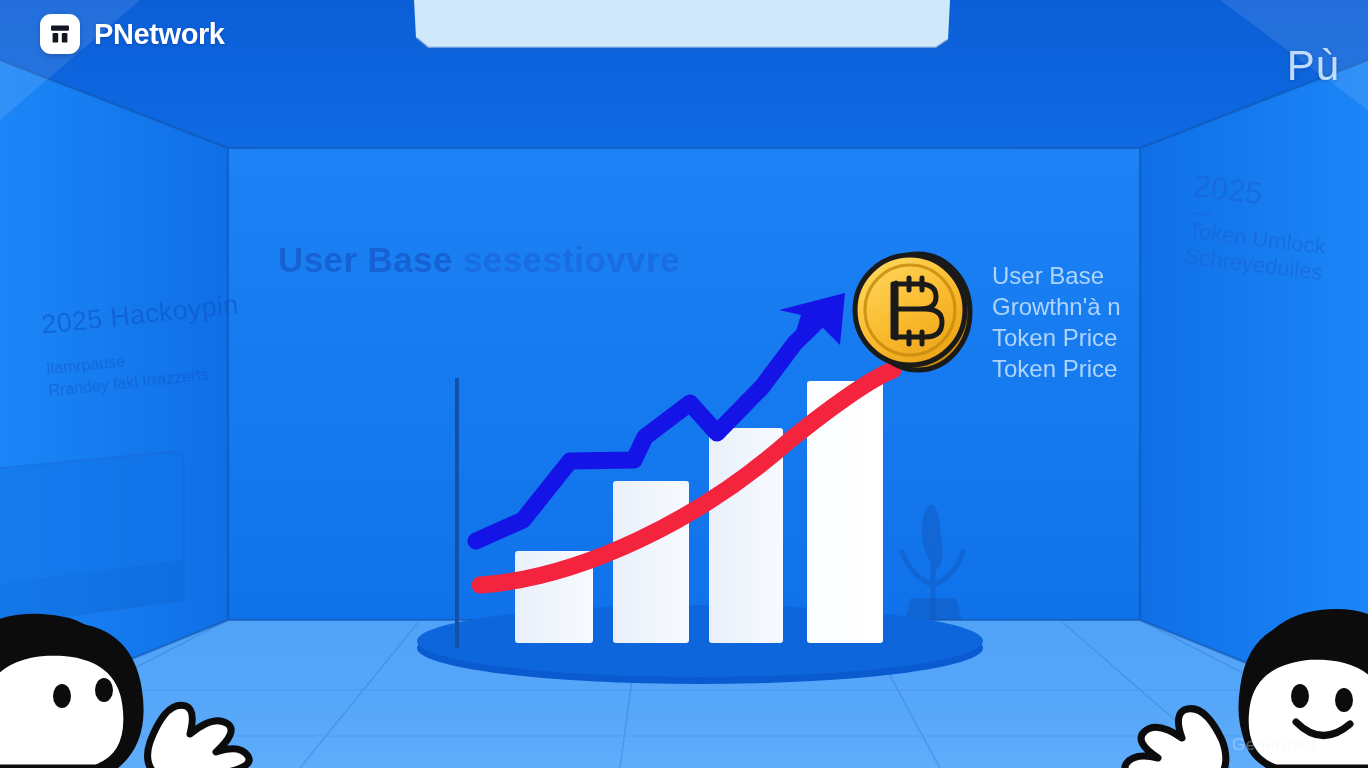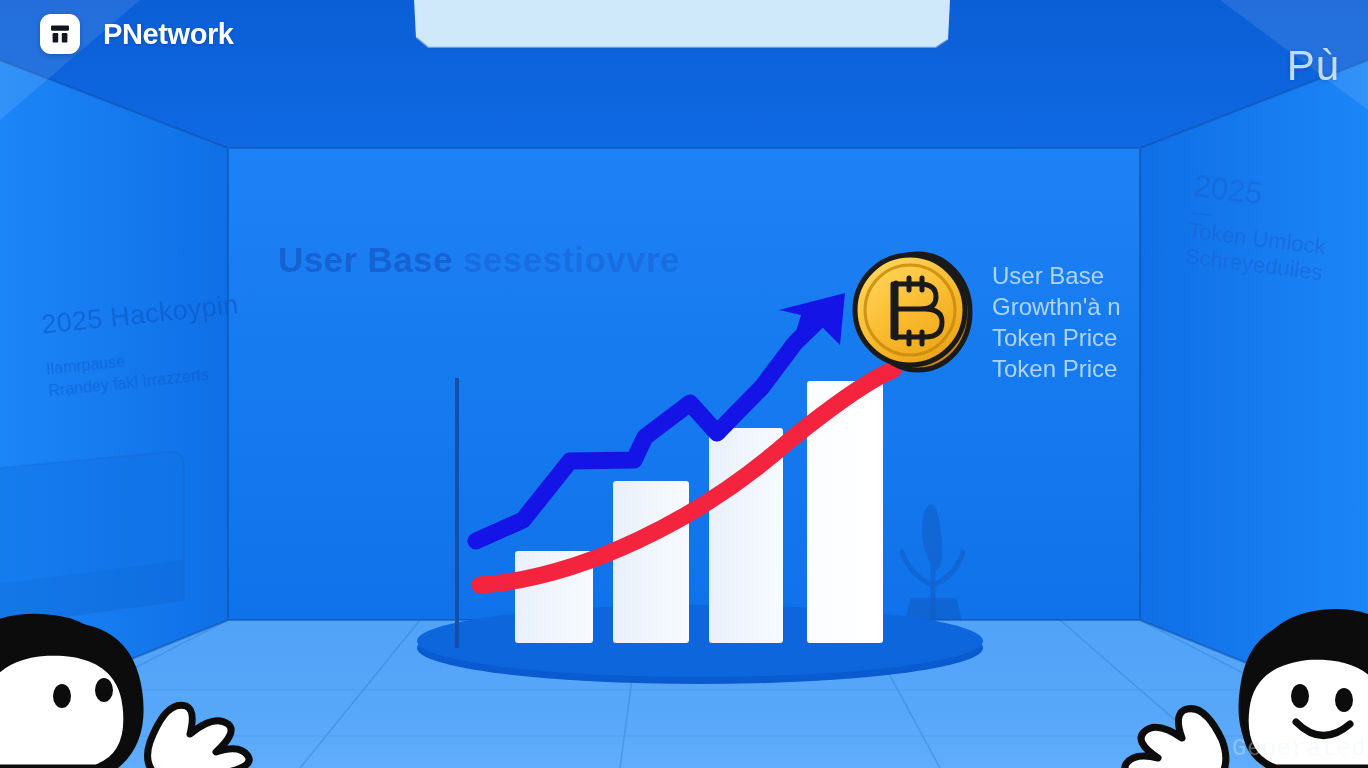--- a/index.html
+++ b/index.html
@@ -2,21 +2,21 @@
 <html><head>
 <meta charset="utf-8">
 <style>
   html,body{margin:0;padding:0;background:#0b5fd8;}
   body{width:1368px;height:768px;overflow:hidden;font-family:"Liberation Sans",sans-serif;}
   #scene{position:relative;width:1368px;height:768px;overflow:hidden;background:#1177ee;}
   svg{display:block;}
   #artsvg{position:absolute;left:0;top:0;width:1368px;height:768px;}
 
   
-  #brand{position:absolute;left:40px;top:14px;display:flex;align-items:center;gap:23px;z-index:40;}
+  #brand{position:absolute;left:40px;top:14px;display:flex;align-items:center;gap:14px;z-index:40;}
   #brand-mark{width:40px;height:40px;border-radius:11px;background:#ffffff;
      display:flex;align-items:center;justify-content:center;
      box-shadow:0 2px 5px rgba(0,20,70,.25);}
   #brand-name{color:#ffffff;font-size:29px;font-weight:bold;letter-spacing:-.4px;
      text-shadow:0 1px 3px rgba(0,30,90,.35);}
 
   
   #corner-glyph{position:absolute;right:28px;top:10px;color:#cfe6ff;font-size:42px;
      font-weight:300;letter-spacing:1px;opacity:.92;z-index:40;
      text-shadow:0 1px 4px rgba(0,40,110,.30);margin-top:32px;}
@@ -35,22 +35,22 @@
   #left-note .ln-title{font-size:27px;font-weight:500;letter-spacing:.3px;}
   #left-note .ln-sub{font-size:16px;line-height:22px;margin-top:18px;opacity:.85;filter:blur(.5px);}
 
   #right-note{left:1196px;top:168px;transform:rotate(7deg);transform-origin:0 0;
      color:#1a63d4;opacity:.60;}
   #right-note .rn-title{font-size:31px;font-weight:500;}
   #right-note .rn-dash{font-size:20px;line-height:14px;}
   #right-note .rn-l1{font-size:22px;white-space:nowrap;}
   #right-note .rn-l2{font-size:22px;white-space:nowrap;}
 
-  #watermark{position:absolute;left:1232px;top:735px;font-size:24px;color:#e8f2ff;
-     opacity:.35;letter-spacing:.5px;z-index:35;font-family:Liberation Mono, monospace;}
+  #watermark{position:absolute;left:1232px;top:735px;font-size:17px;color:#e8f2ff;
+     opacity:.35;letter-spacing:.5px;z-index:35;}
 </style>
 </head>
 <body>
 
 <div id="scene">
 
   <svg id="artsvg" viewBox="0 0 1368 768">
     <defs>
       <linearGradient id="gWallBack" x1="0" y1="0" x2="0" y2="1">
         <stop offset="0%" stop-color="#1d82f5"></stop>

